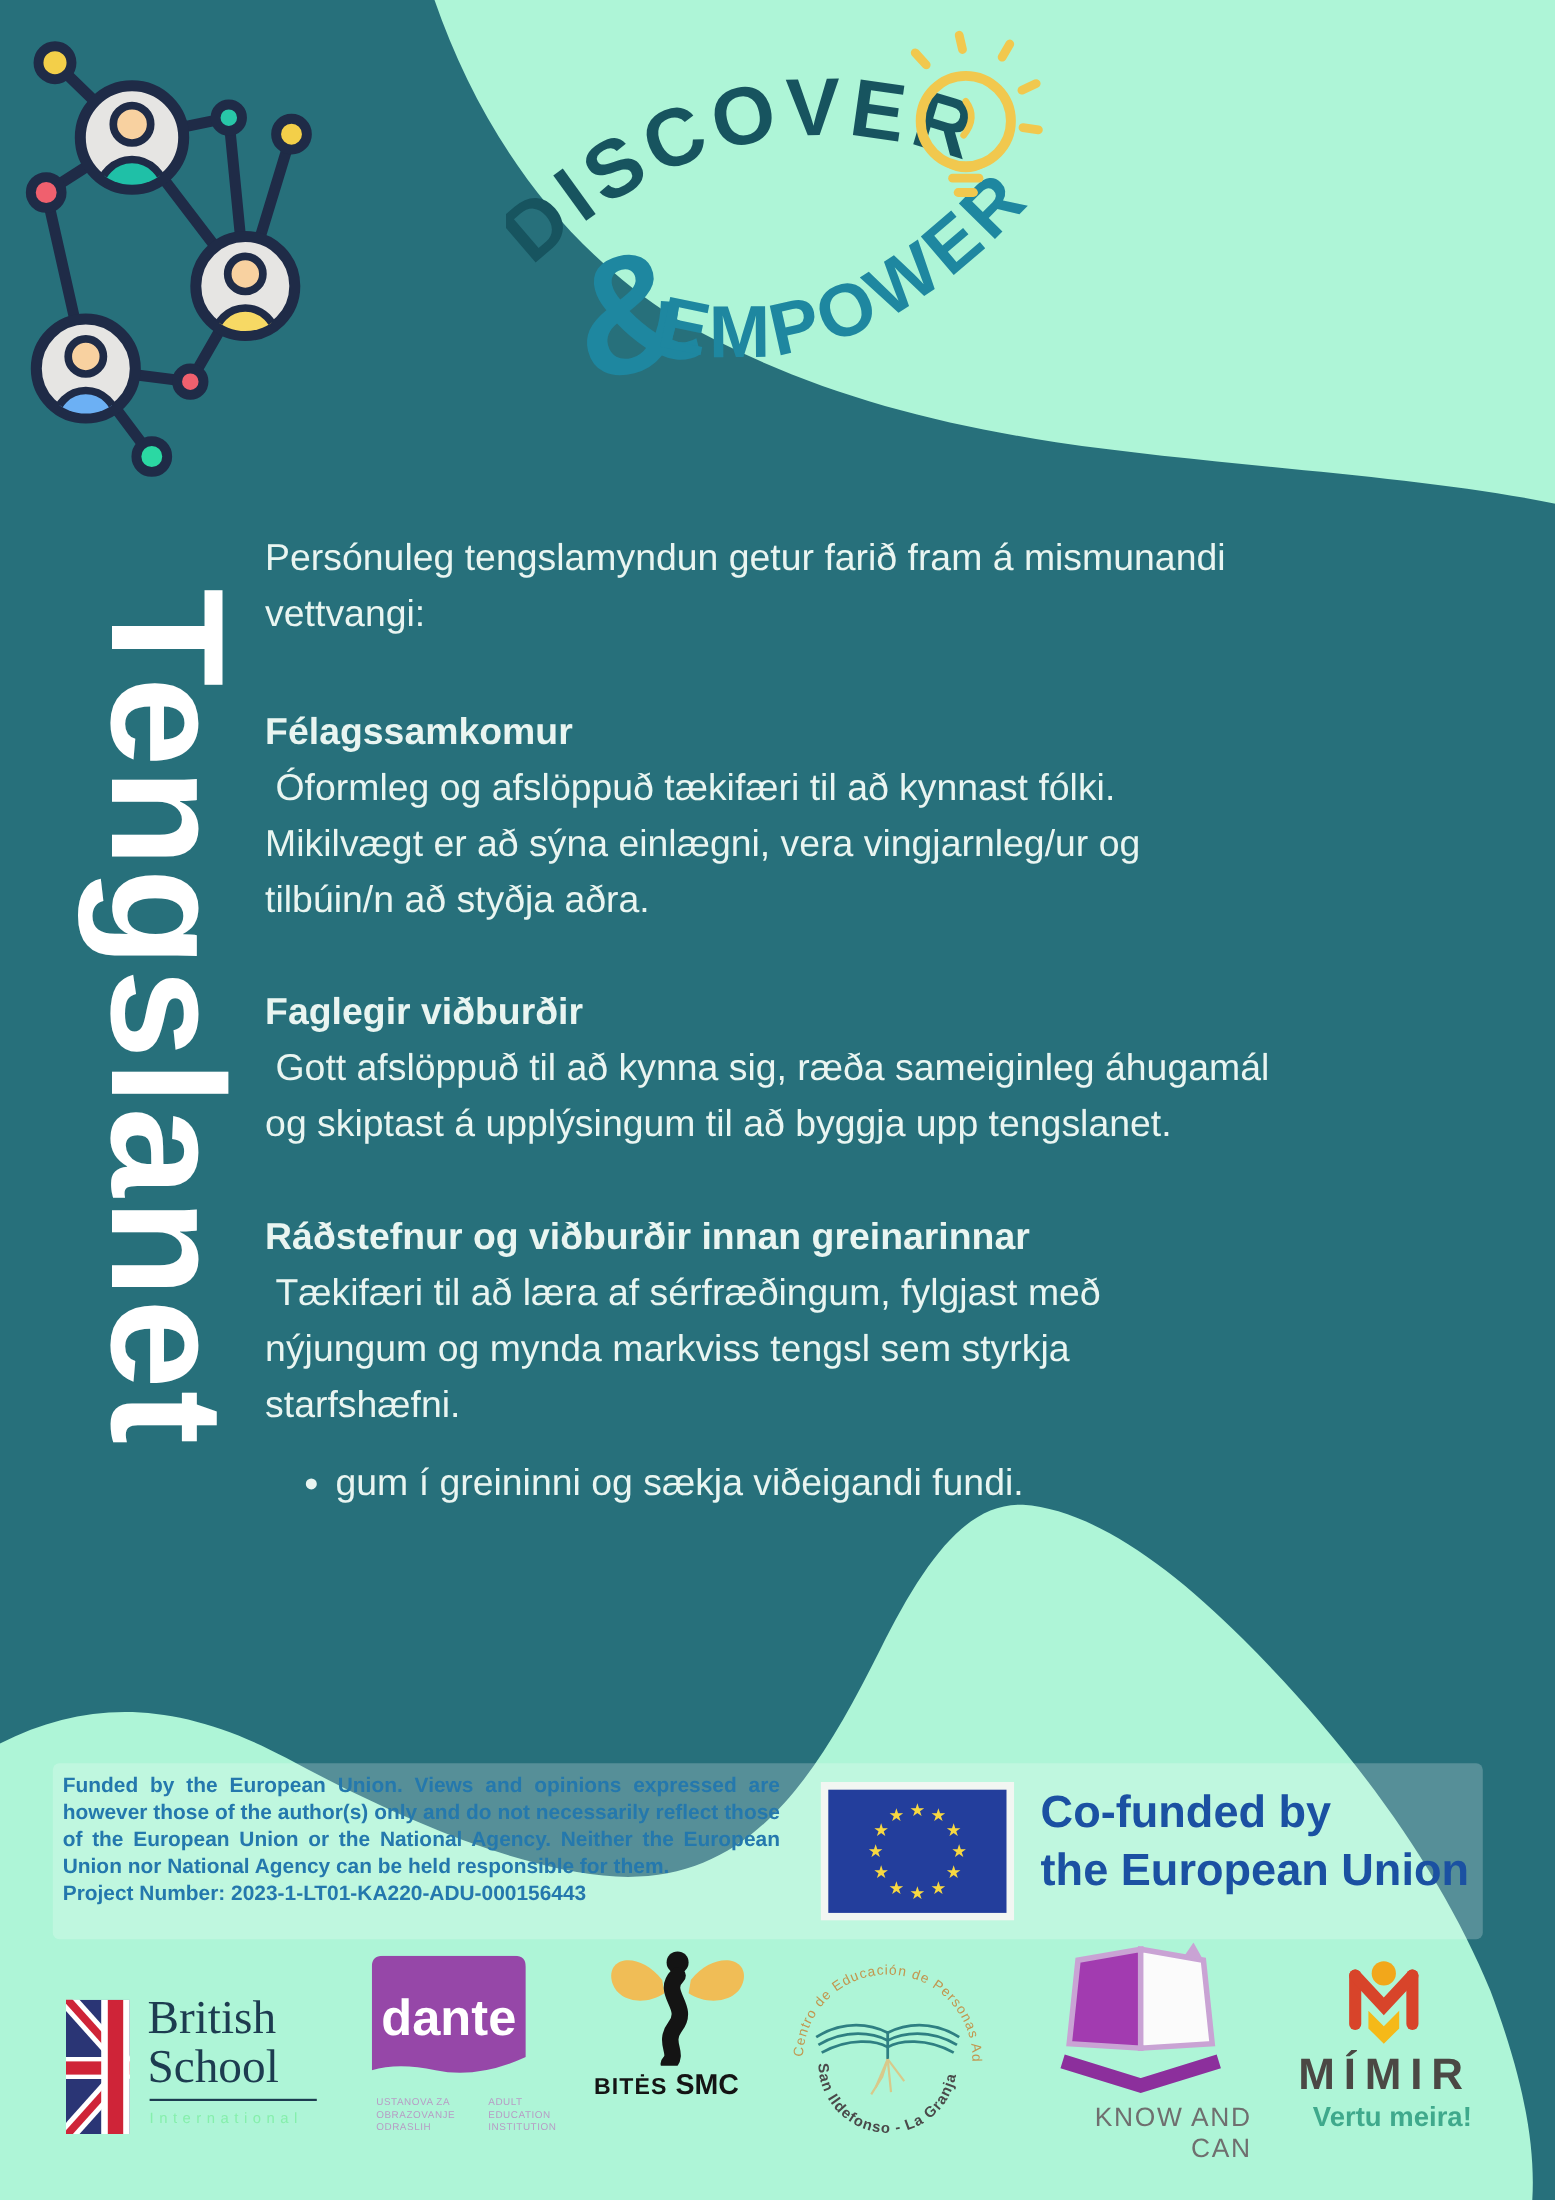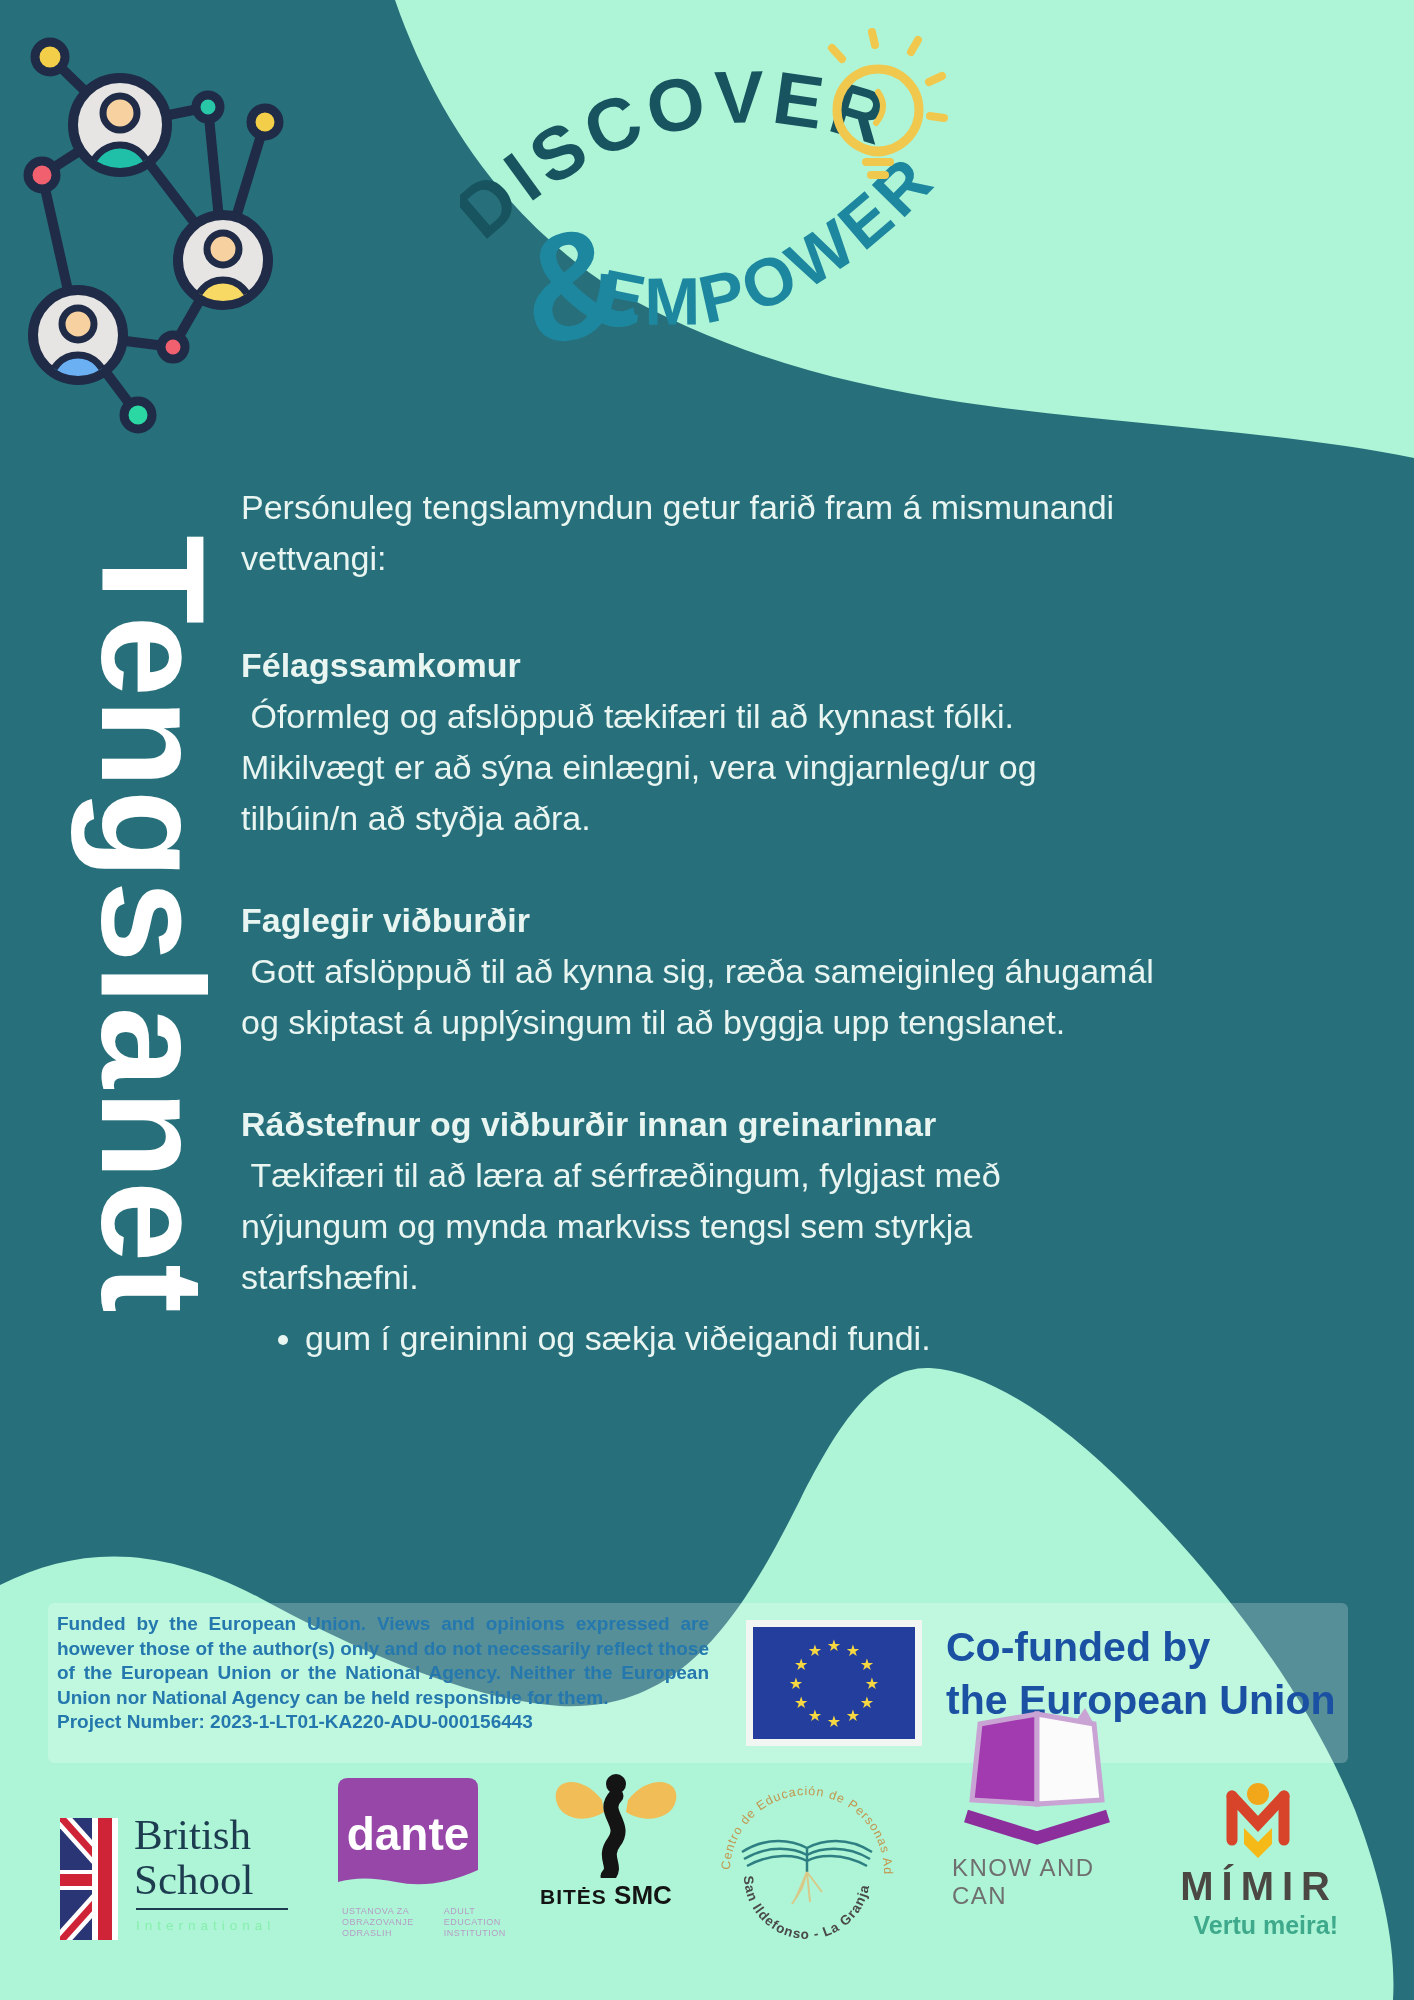--- a/index.html
+++ b/index.html
@@ -15,21 +15,21 @@
     transform:translate(-50%,-50%) rotate(90deg);white-space:nowrap;
     color:#ffffff;font-size:146px;font-weight:bold;letter-spacing:2px}
 
   
   .main-text{position:absolute;left:241px;top:482px;width:1045px;z-index:3;
     color:#e9f5f1;font-size:34px;line-height:51px}
   .main-text .line{white-space:pre-wrap}
   .main-text .h{font-weight:bold}
   .sec1{margin-top:56px}
   .sec{margin-top:51px}
-  .main-text ul{margin:10px 0 0;padding-left:64px;list-style:disc}
+  .main-text ul{margin:20px 0 0;padding-left:64px;list-style:disc}
 
   
   .disclaimer{position:absolute;left:57px;top:1612px;width:652px;z-index:3;
     color:#2478ad;font-size:19px;line-height:24.6px;font-weight:bold}
   .disclaimer .just{text-align:justify}
   .cofunded{position:absolute;left:946px;top:1621px;z-index:3;color:#1b51a2;
     font-size:41px;font-weight:bold;line-height:53px}
   #eu-flag{position:absolute;left:746px;top:1620px;z-index:3}
 
   
@@ -43,21 +43,21 @@
   .dante{position:absolute;left:338px;top:1778px;z-index:3}
   .dante-cols{display:flex;gap:30px;margin-top:12px;padding-left:4px}
   .dante-cols div{font-size:9px;line-height:11px;color:#b79cc5;letter-spacing:.5px}
 
   .bites{position:absolute;left:540px;top:1768px;z-index:3;width:160px;text-align:left}
   .bites-name{font-size:26px;font-weight:bold;color:#141414;margin-top:2px}
   .bites-name .small{font-size:21px;letter-spacing:1px}
 
   #sanild{position:absolute;left:712px;top:1760px;z-index:3}
 
-  .kac{position:absolute;left:952px;top:1708px;z-index:3;width:186px;text-align:left}
+  .kac{position:absolute;left:952px;top:1766px;z-index:3;width:186px;text-align:right}
   .kac-name{margin-top:6px;font-size:24px;letter-spacing:1.5px;color:#6f6f6f}
 
   .mimir{position:absolute;left:1178px;top:1782px;z-index:3;width:160px;text-align:right}
   .mimir-name{font-size:40px;font-weight:bold;letter-spacing:8px;color:#4b4844;margin-top:4px}
   .mimir-tag{font-size:25px;color:#3fa98c;font-weight:bold;margin-top:2px}
 
   #network{position:absolute;left:0;top:0;z-index:2}
   #brand-logo{position:absolute;left:460px;top:20px;z-index:2}
 </style>
 </head>

